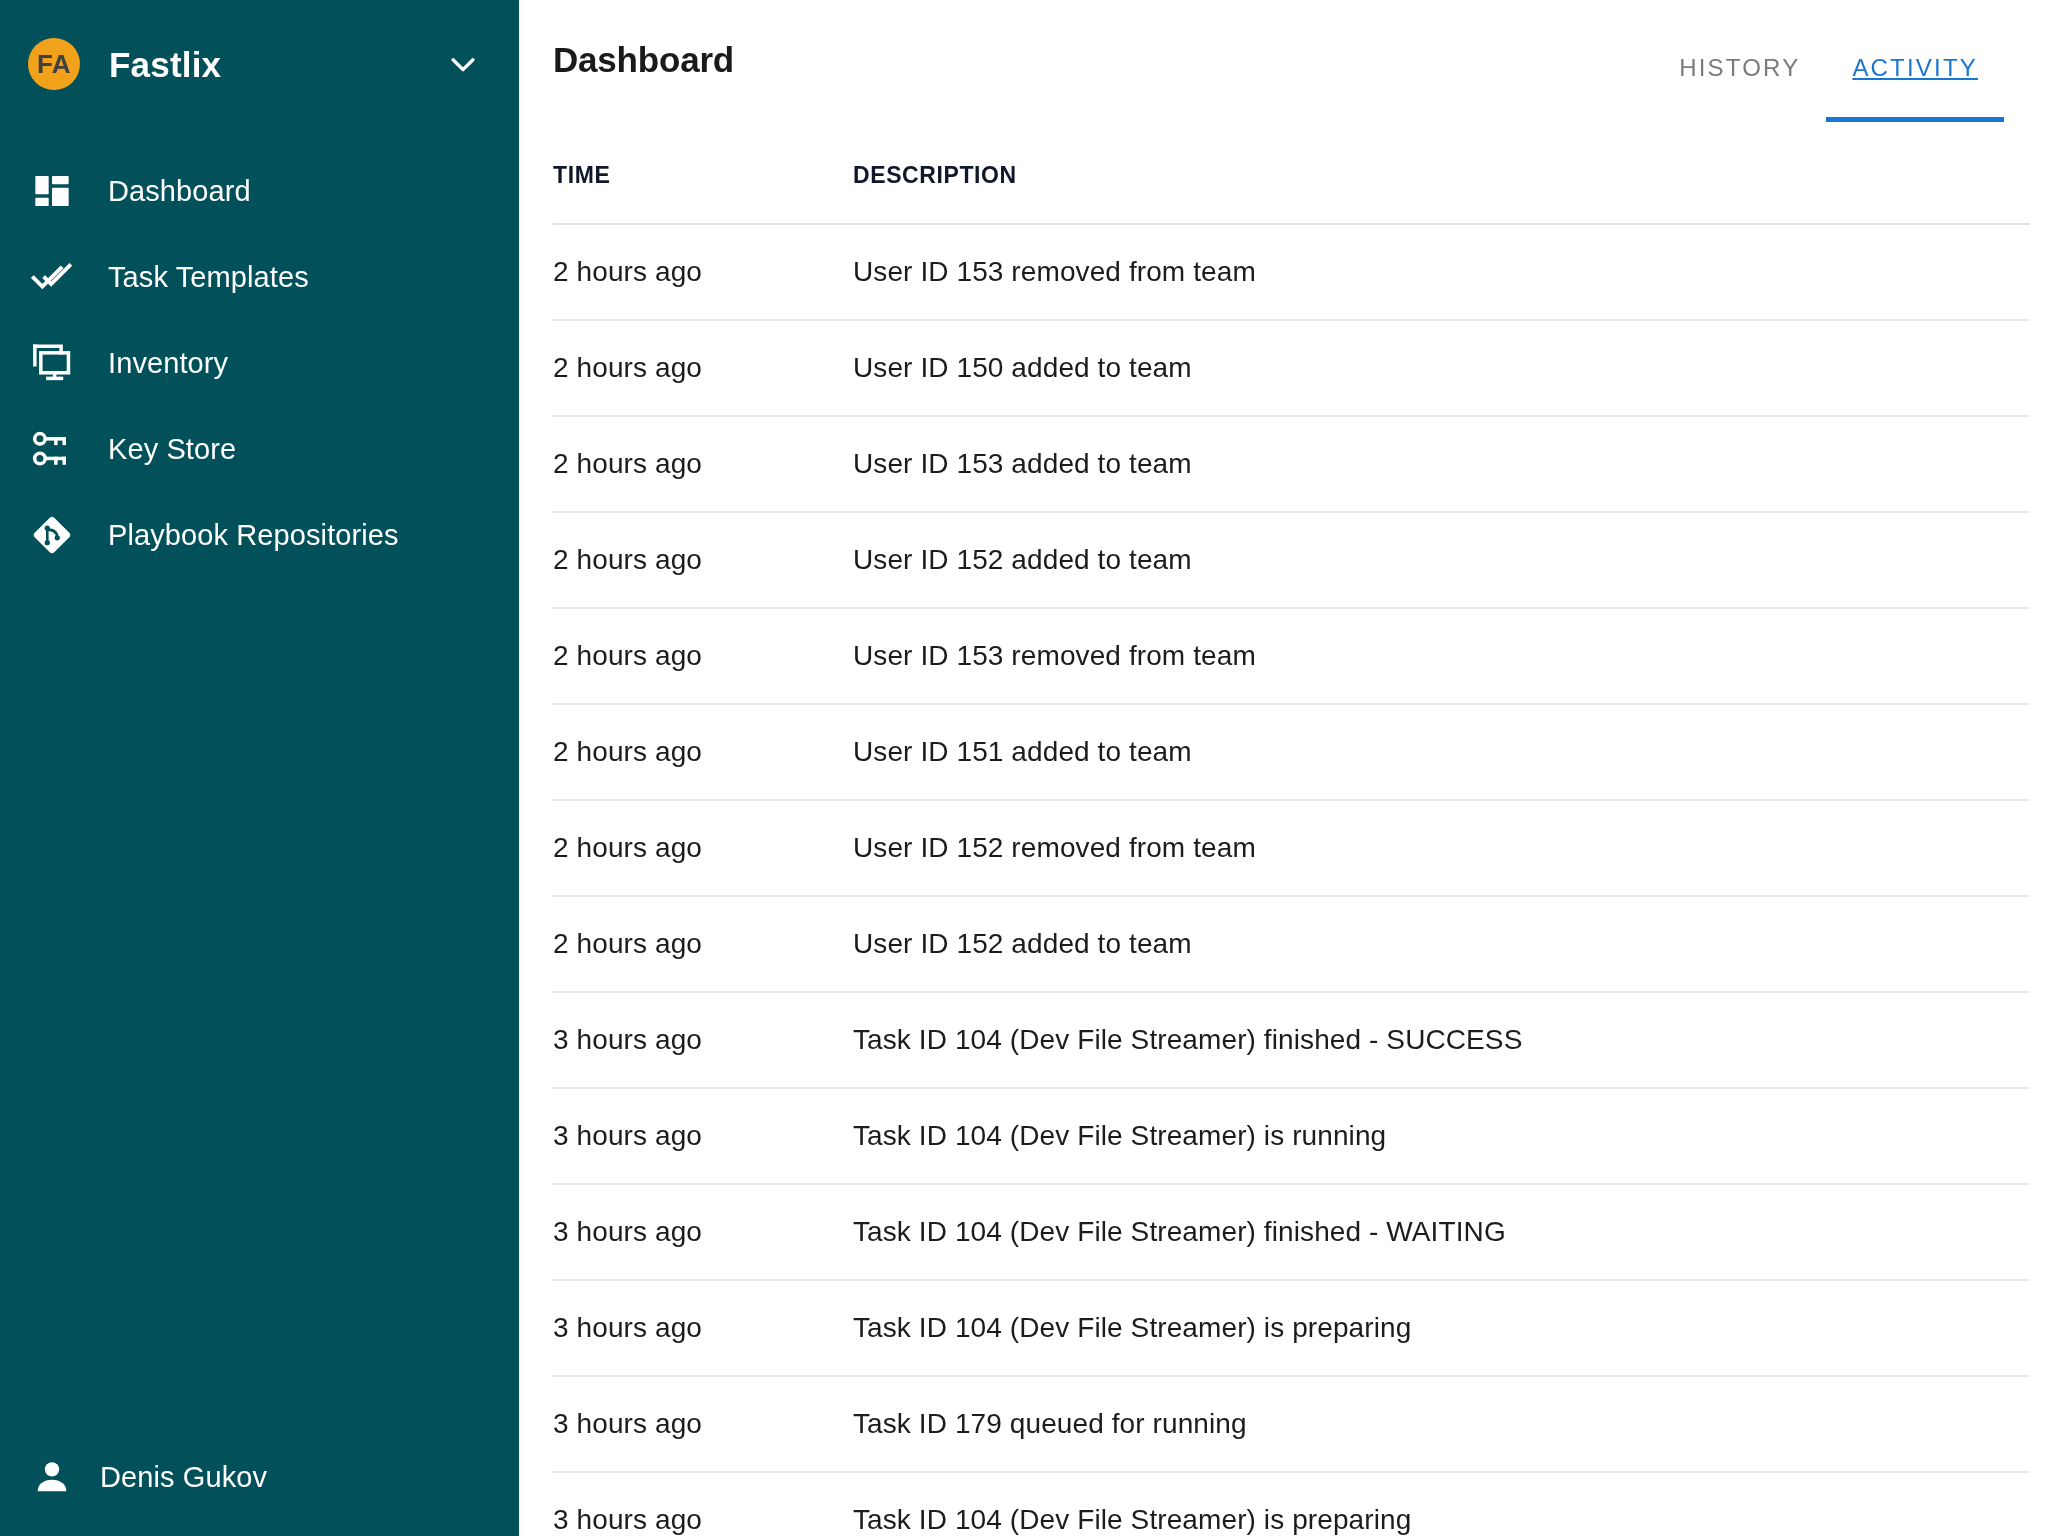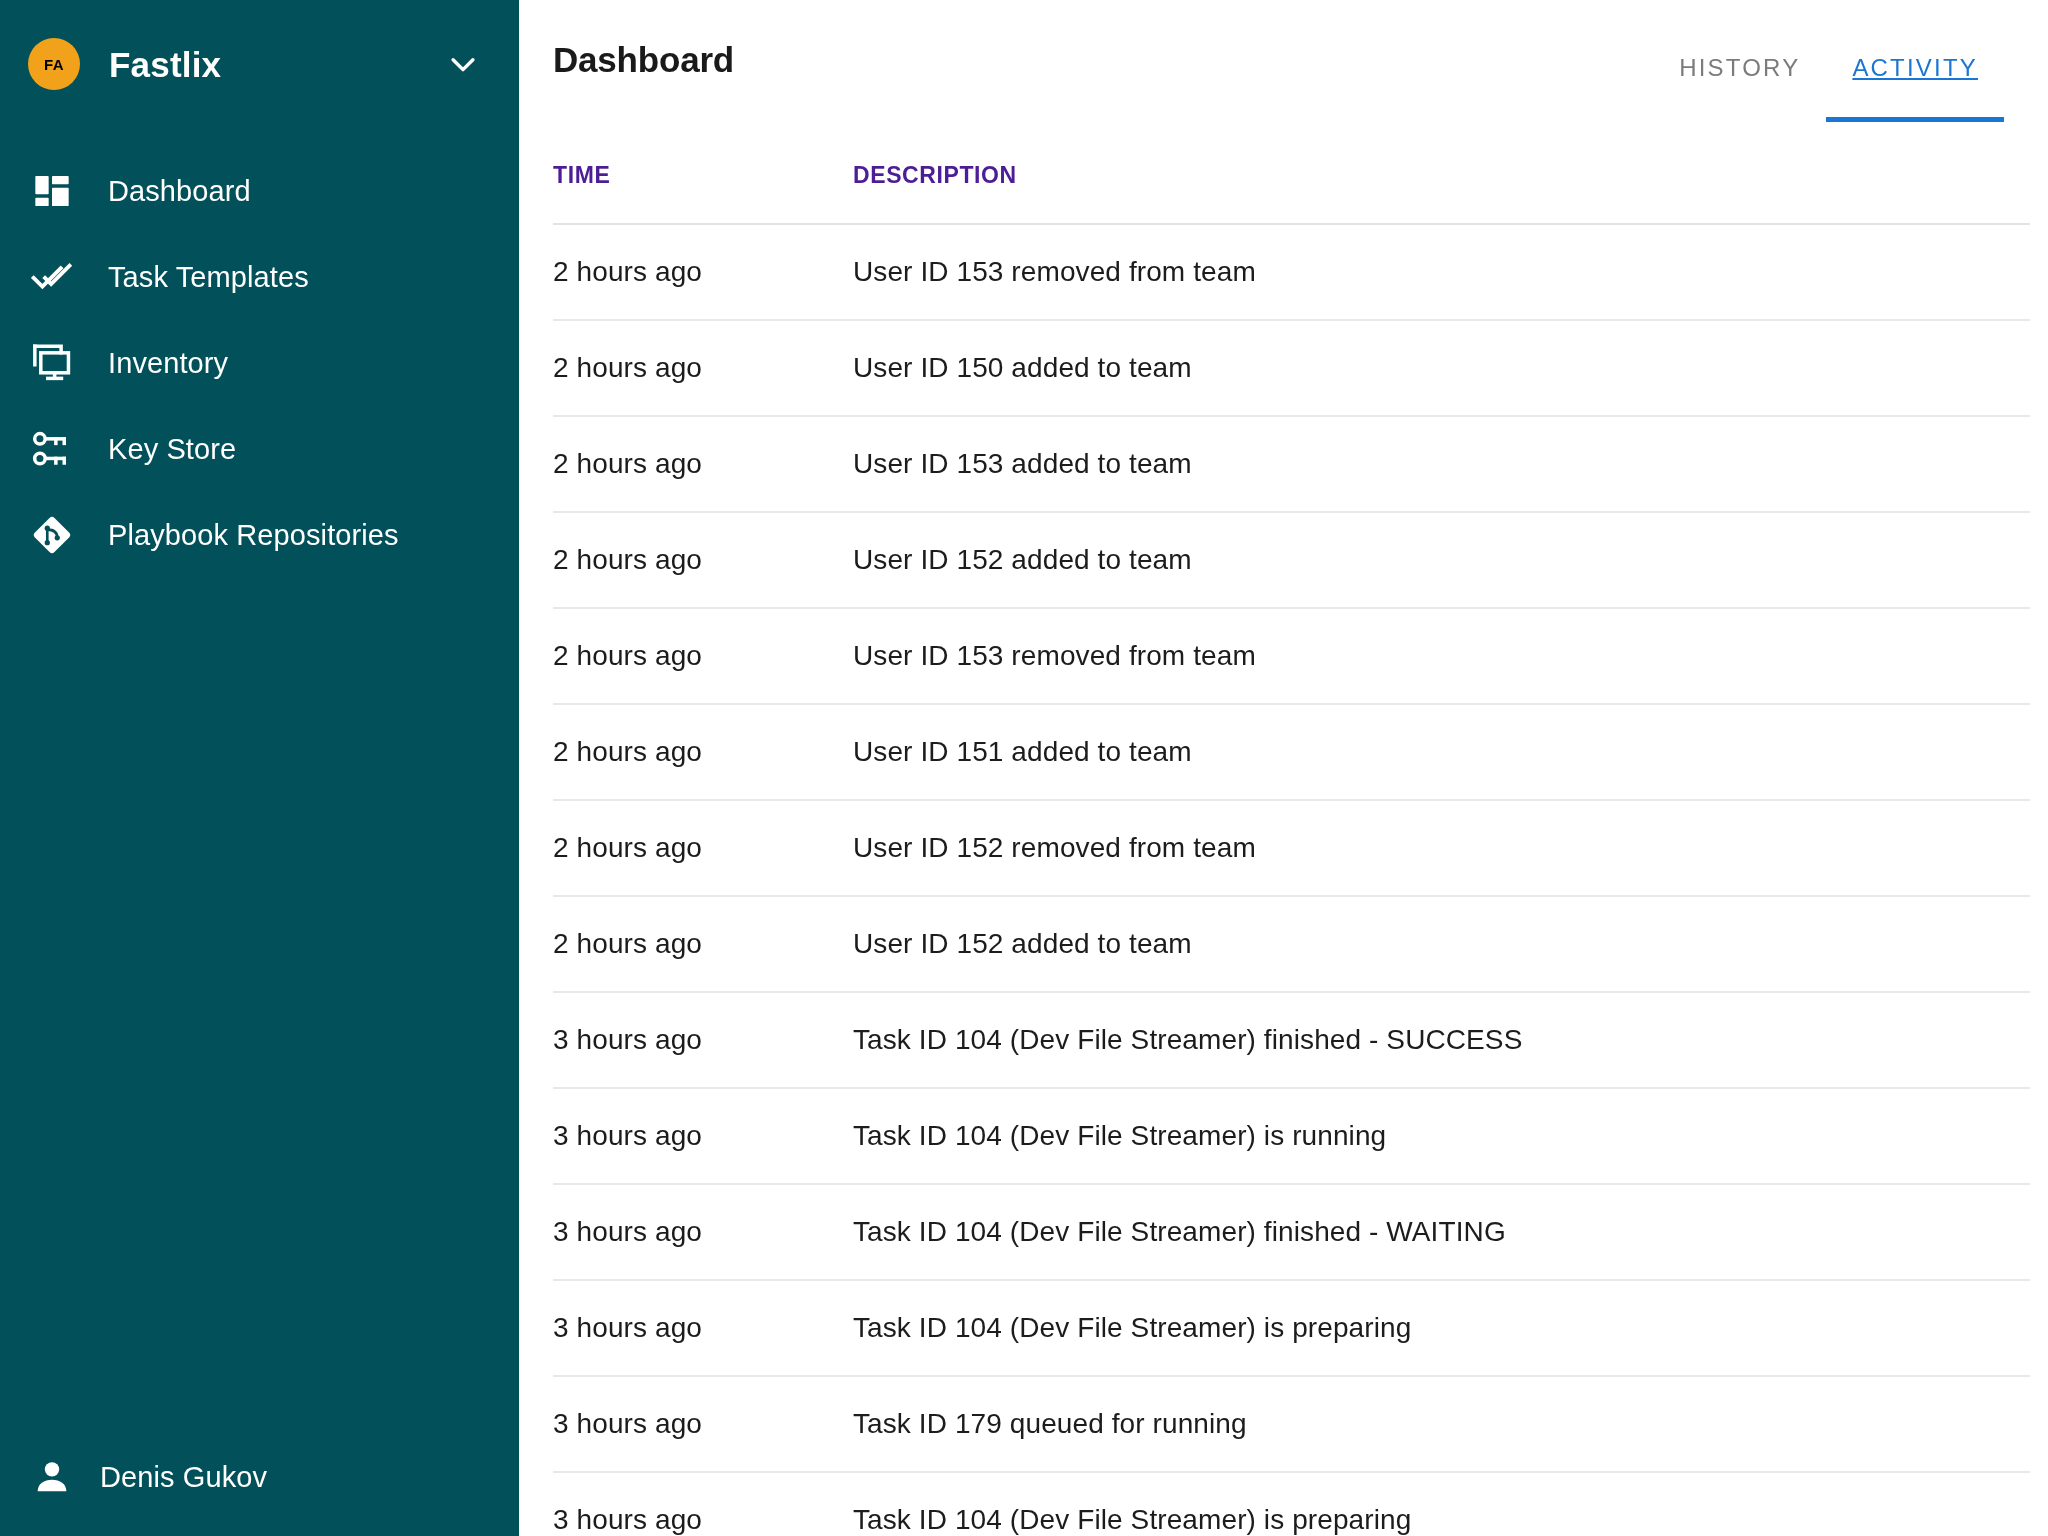--- a/index.html
+++ b/index.html
@@ -31,22 +31,22 @@
     height: 128px;
     display: flex;
     align-items: center;
     padding: 0 36px 0 28px;
   }
   .brand-avatar {
     width: 52px;
     height: 52px;
     border-radius: 50%;
     background: #F2A11B;
-    color: #000000;
-    font-size: 15px;
+    color: #404040;
+    font-size: 26px;
     font-weight: 700;
     display: flex;
     align-items: center;
     justify-content: center;
     letter-spacing: 0.3px;
     flex-shrink: 0;
   }
   .brand-name {
     margin-left: 29px;
     font-size: 35px;
@@ -167,21 +167,21 @@
     overflow: hidden;
     padding-left: 34px;
     padding-right: 18px;
   }
   .table { width: 100%; border-collapse: collapse; table-layout: fixed; }
   .table th {
     text-align: left;
     font-size: 23px;
     font-weight: 700;
     letter-spacing: 0.6px;
-    color: #4c1d95;
+    color: #0f172a;
     padding: 0 0 0 0;
     height: 96px;
     vertical-align: middle;
     border-bottom: 2px solid #e3e3e3;
   }
   .col-time { width: 300px; }
   .table td {
     font-size: 28px;
     color: #1c1c1c;
     height: 96px;

